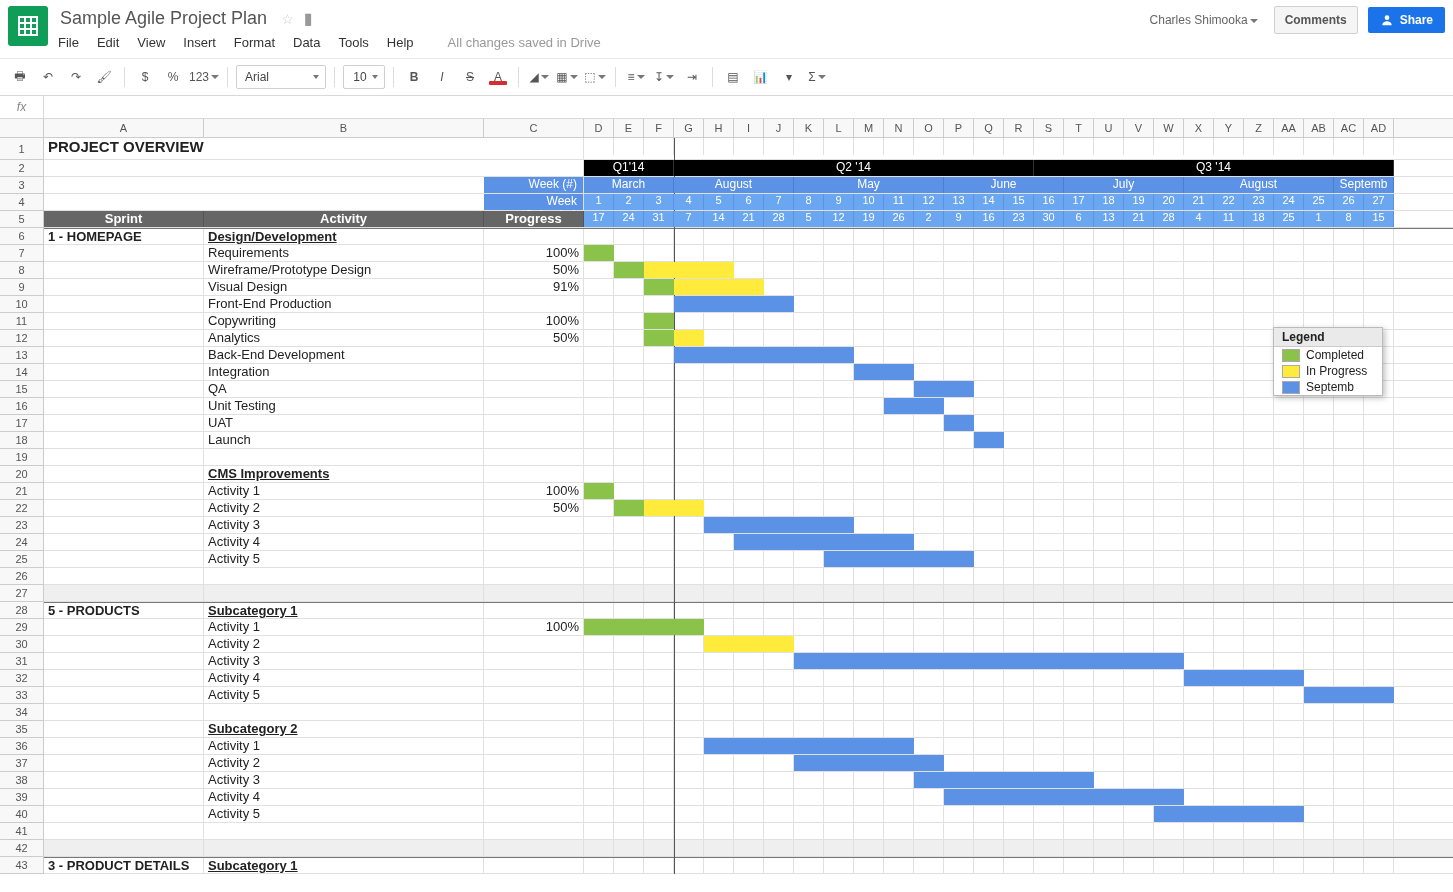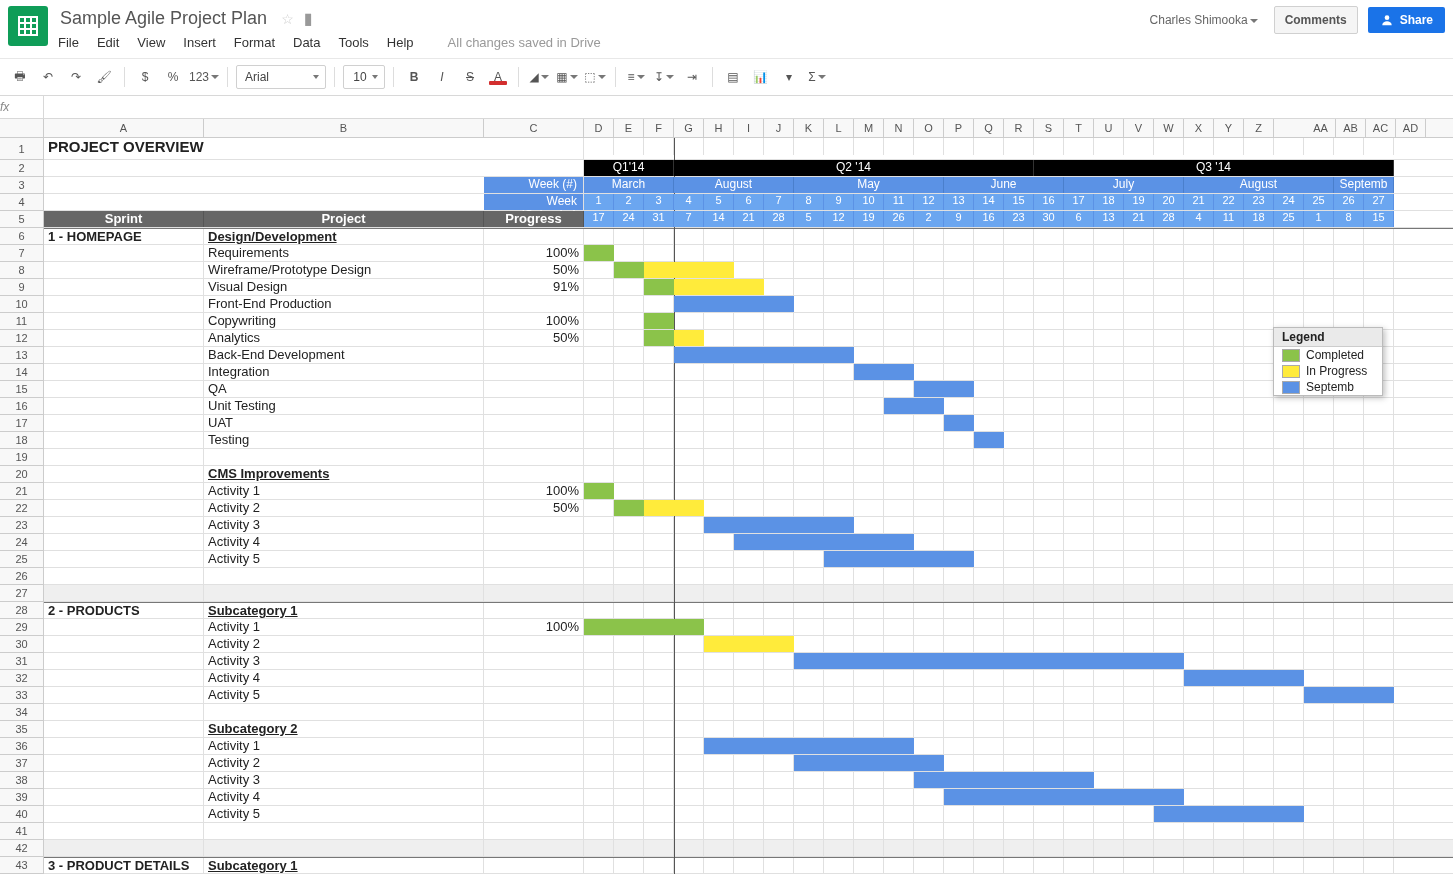--- a/index.html
+++ b/index.html
@@ -44,21 +44,21 @@
   .tbtn{min-width:24px;height:24px;display:flex;align-items:center;justify-content:center;cursor:pointer;border-radius:2px}
   .sep{width:1px;height:20px;background:#ddd;margin:0 4px}
   .font-sel,.size-sel{border:1px solid #d0d0d0;border-radius:2px;height:24px;display:flex;align-items:center;padding:0 20px 0 8px;position:relative;font-size:12px;color:#444;cursor:pointer}
   .font-sel{width:90px}
   .size-sel{width:42px;justify-content:center;padding:0 14px 0 6px}
   .font-sel::after,.size-sel::after{content:"";position:absolute;right:6px;border-left:3px solid transparent;border-right:3px solid transparent;border-top:4px solid #777}
   .color-swatch{width:18px;height:4px;border-radius:1px;margin-top:12px}
 
   
   .fxbar{display:flex;align-items:center;border-bottom:1px solid #d8d8d8;font-size:12px}
-  .fxlabel{width:44px;text-align:left;color:#888;font-style:italic;border-right:1px solid #d8d8d8;padding:4px 0}
+  .fxlabel{width:44px;text-align:center;color:#888;font-style:italic;border-right:1px solid #d8d8d8;padding:4px 0}
   .fxinput{flex:1;padding:4px 6px;outline:none;border:none;font-size:12px}
 
   
   .sheet{position:relative;overflow:hidden}
   .colheads{display:flex;background:#f8f8f8;border-bottom:1px solid var(--border);font-size:11px;color:#555}
   .corner{width:44px;border-right:1px solid var(--border)}
   .colheads .ch{border-right:1px solid var(--border);text-align:center;padding:3px 0}
 
   .body{display:flex}
   .rowheads{width:44px;background:#f8f8f8;border-right:1px solid var(--border);font-size:11px;color:#555;text-align:center}
@@ -196,21 +196,21 @@
       <div class="ch" style="width: 30px;">Q</div>
       <div class="ch" style="width: 30px;">R</div>
       <div class="ch" style="width: 30px;">S</div>
       <div class="ch" style="width: 30px;">T</div>
       <div class="ch" style="width: 30px;">U</div>
       <div class="ch" style="width: 30px;">V</div>
       <div class="ch" style="width: 30px;">W</div>
       <div class="ch" style="width: 30px;">X</div>
       <div class="ch" style="width: 30px;">Y</div>
       <div class="ch" style="width: 30px;">Z</div>
-      <div class="ch" style="width: 30px; margin-left: 32px;">AA</div>
+      <div class="ch" style="width: 30px;">AA</div>
       <div class="ch" style="width: 30px;">AB</div>
       <div class="ch" style="width: 30px;">AC</div>
       <div class="ch" style="width: 30px;">AD</div>
     </div>
   <div class="body">
     <div class="rowheads" id="rowheads">
         <div style="height: 22px; line-height: 22px;">1</div>
         <div>2</div>
         <div>3</div>
         <div>4</div>
@@ -341,21 +341,21 @@
             <div class="hdr-cell w-cell" style="width: 30px;">22</div>
             <div class="hdr-cell w-cell" style="width: 30px;">23</div>
             <div class="hdr-cell w-cell" style="width: 30px;">24</div>
             <div class="hdr-cell w-cell" style="width: 30px;">25</div>
             <div class="hdr-cell w-cell" style="width: 30px;">26</div>
             <div class="hdr-cell w-cell" style="width: 30px;">27</div>
           </div>
         </div>
         <div class="row progress-row">
           <div class="cA">Sprint</div>
-          <div class="cB">Project</div>
+          <div class="cB">Activity</div>
           <div class="cC" style="text-align: center;">Progress</div>
           <div class="gantt">
             <div class="hdr-cell w-cell" style="width: 30px; background: var(--lt-blue);">17</div>
             <div class="hdr-cell w-cell" style="width: 30px; background: var(--lt-blue);">24</div>
             <div class="hdr-cell w-cell" style="width: 30px; background: var(--lt-blue);">31</div>
             <div class="hdr-cell w-cell" style="width: 30px; background: var(--lt-blue);">7</div>
             <div class="hdr-cell w-cell" style="width: 30px; background: var(--lt-blue);">14</div>
             <div class="hdr-cell w-cell" style="width: 30px; background: var(--lt-blue);">21</div>
             <div class="hdr-cell w-cell" style="width: 30px; background: var(--lt-blue);">28</div>
             <div class="hdr-cell w-cell" style="width: 30px; background: var(--lt-blue);">5</div>
@@ -797,21 +797,21 @@
             <div class="gcell"></div>
             <div class="gcell"></div>
             <div class="gcell"></div>
             <div class="gcell"></div>
             <div class="gcell"></div>
             <div class="bar" style="left: 360px; width: 30px; background: rgb(91, 146, 229);"></div>
           </div>
         </div>
         <div class="row">
           <div class="cA"></div>
-          <div class="cB">Testing</div>
+          <div class="cB">Launch</div>
           <div class="cC"></div>
           <div class="gantt">
             <div class="gcell"></div>
             <div class="gcell"></div>
             <div class="gcell"></div>
             <div class="gcell"></div>
             <div class="gcell"></div>
             <div class="gcell"></div>
             <div class="gcell"></div>
             <div class="gcell"></div>
@@ -1143,21 +1143,21 @@
             <div class="gcell"></div>
             <div class="gcell"></div>
             <div class="gcell"></div>
             <div class="gcell"></div>
             <div class="gcell"></div>
             <div class="gcell"></div>
             <div class="gcell"></div>
           </div>
         </div>
         <div class="row" style="border-top: 1px solid rgb(119, 119, 119);">
-          <div class="cA bold">2 - PRODUCTS</div>
+          <div class="cA bold">5 - PRODUCTS</div>
           <div class="cB under">Subcategory 1</div>
           <div class="cC"></div>
           <div class="gantt">
             <div class="gcell"></div>
             <div class="gcell"></div>
             <div class="gcell"></div>
             <div class="gcell"></div>
             <div class="gcell"></div>
             <div class="gcell"></div>
             <div class="gcell"></div>

